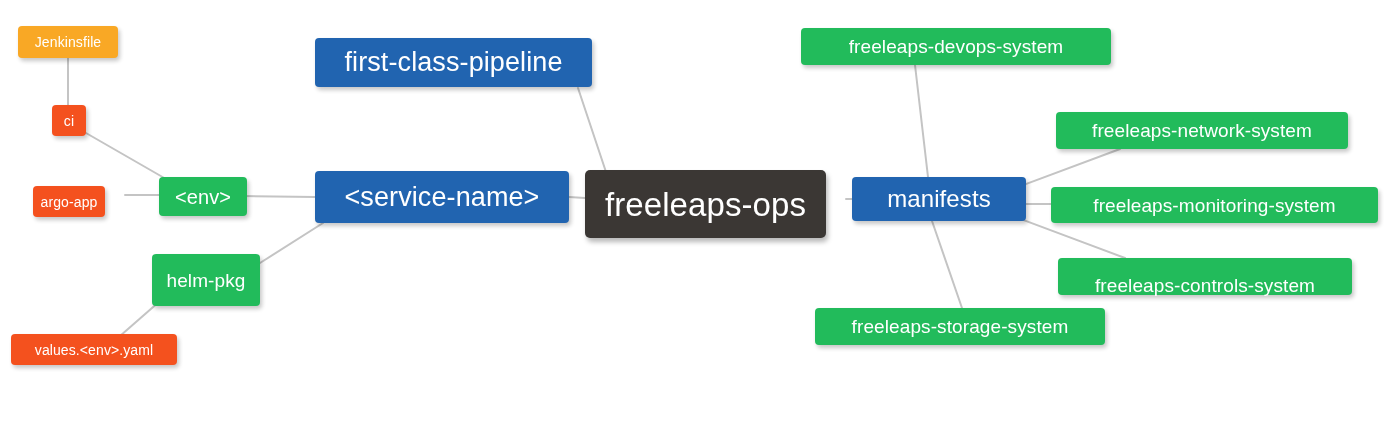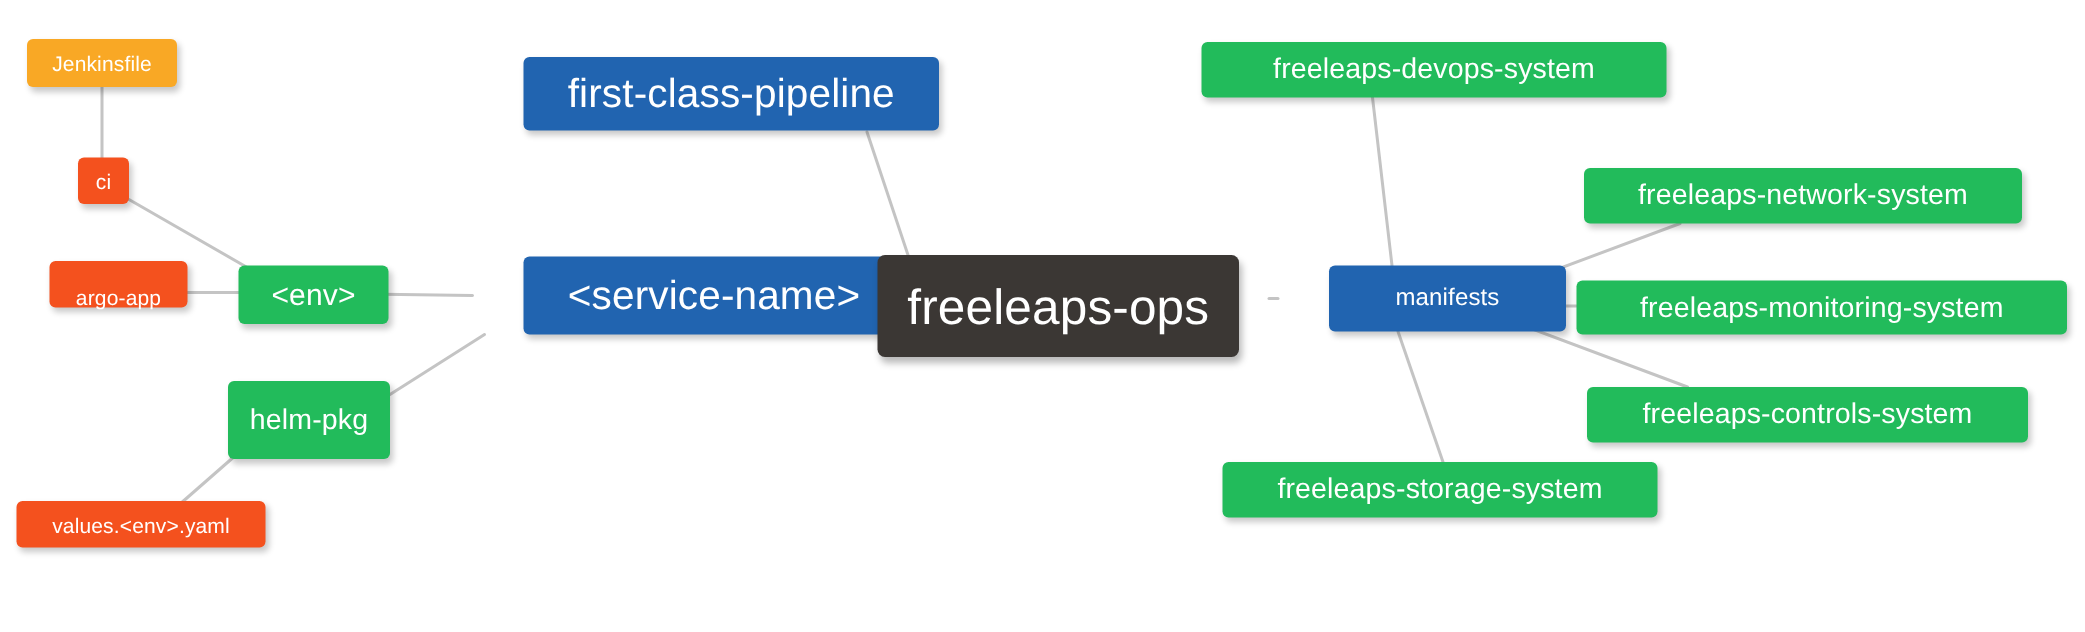--- a/index.html
+++ b/index.html
@@ -41,21 +41,21 @@
     box-shadow: 2px 3px 4px rgba(0,0,0,0.22);
     letter-spacing: 0.1px;
     padding: 0 10px;
     user-select: none;
   }
   .node.root {
     background: #3b3734;
     border-radius: 5px;
     box-shadow: 2px 4px 5px rgba(0,0,0,0.28);
   }
-  .node.blue   { background: #2164b0; margin-left: 34px; }
+  .node.blue   { background: #2164b0; }
   .node.green  { background: #22bb5b; }
   .node.orange { background: #f9a825; }
   .node.red    { background: #f4511e; }
 </style>
 </head>
 <body>
 
 <div id="mindmap">
   <svg id="edge-layer" viewBox="0 0 1390 421" width="1390" height="421" xmlns="http://www.w3.org/2000/svg">
       <line x1="585" y1="198" x2="569" y2="197" stroke="#c4c4c4" stroke-width="2" stroke-linecap="round"></line>
@@ -73,53 +73,53 @@
       <line x1="1010" y1="215" x2="1125" y2="258" stroke="#c4c4c4" stroke-width="2" stroke-linecap="round"></line>
       <line x1="932" y1="221" x2="962" y2="308" stroke="#c4c4c4" stroke-width="2" stroke-linecap="round"></line>
     </svg>
   <div id="node-layer">
       <div class="node orange" style="left: 18px; top: 26px; width: 100px; height: 32px; font-size: 14px;">
         <span>Jenkinsfile</span>
       </div>
       <div class="node red" style="left: 52px; top: 105px; width: 34px; height: 31px; font-size: 14px;">
         <span>ci</span>
       </div>
-      <div class="node red" style="left: 33px; top: 174px; width: 92px; height: 31px; font-size: 14px; align-items: flex-end;">
+      <div class="node red" style="left: 33px; top: 186px; width: 72px; height: 31px; font-size: 14px;">
         <span>argo-app</span>
       </div>
-      <div class="node green" style="left: 159px; top: 177px; width: 100px; height: 39px; font-size: 20px;">
+      <div class="node green" style="left: 159px; top: 177px; width: 88px; height: 39px; font-size: 20px;">
         <span>&lt;env&gt;</span>
       </div>
       <div class="node green" style="left: 152px; top: 254px; width: 108px; height: 52px; font-size: 19px;">
         <span>helm-pkg</span>
       </div>
       <div class="node red" style="left: 11px; top: 334px; width: 166px; height: 31px; font-size: 14px;">
         <span>values.&lt;env&gt;.yaml</span>
       </div>
       <div class="node blue" style="left: 315px; top: 38px; width: 277px; height: 49px; font-size: 27px;">
         <span>first-class-pipeline</span>
       </div>
       <div class="node blue" style="left: 315px; top: 171px; width: 254px; height: 52px; font-size: 27px;">
         <span>&lt;service-name&gt;</span>
       </div>
       <div class="node root" style="left: 585px; top: 170px; width: 241px; height: 68px; font-size: 33px;">
         <span>freeleaps-ops</span>
       </div>
-      <div class="node blue" style="left: 852px; top: 177px; width: 158px; height: 44px; font-size: 16px;">
+      <div class="node blue" style="left: 852px; top: 177px; width: 174px; height: 44px; font-size: 24px;">
         <span>manifests</span>
       </div>
       <div class="node green" style="left: 801px; top: 28px; width: 310px; height: 37px; font-size: 19px;">
         <span>freeleaps-devops-system</span>
       </div>
       <div class="node green" style="left: 1056px; top: 112px; width: 292px; height: 37px; font-size: 19px;">
         <span>freeleaps-network-system</span>
       </div>
       <div class="node green" style="left: 1051px; top: 187px; width: 327px; height: 36px; font-size: 19px;">
         <span>freeleaps-monitoring-system</span>
       </div>
-      <div class="node green" style="left: 1058px; top: 258px; width: 294px; height: 37px; font-size: 19px;">
+      <div class="node green" style="left: 1058px; top: 258px; width: 294px; height: 37px; font-size: 19px; align-items: flex-end;">
         <span>freeleaps-controls-system</span>
       </div>
       <div class="node green" style="left: 815px; top: 308px; width: 290px; height: 37px; font-size: 19px;">
         <span>freeleaps-storage-system</span>
       </div>
     </div>
 </div>
 
 </body></html>

